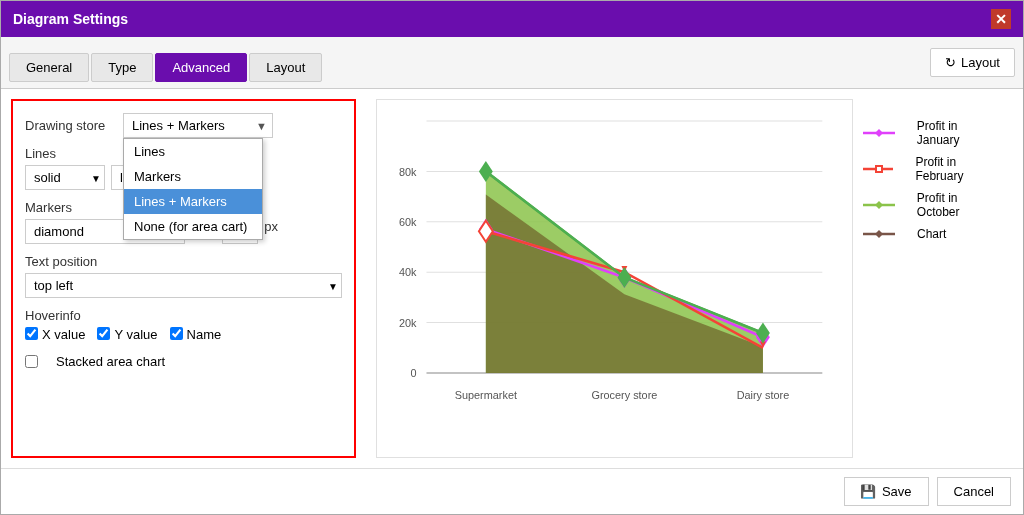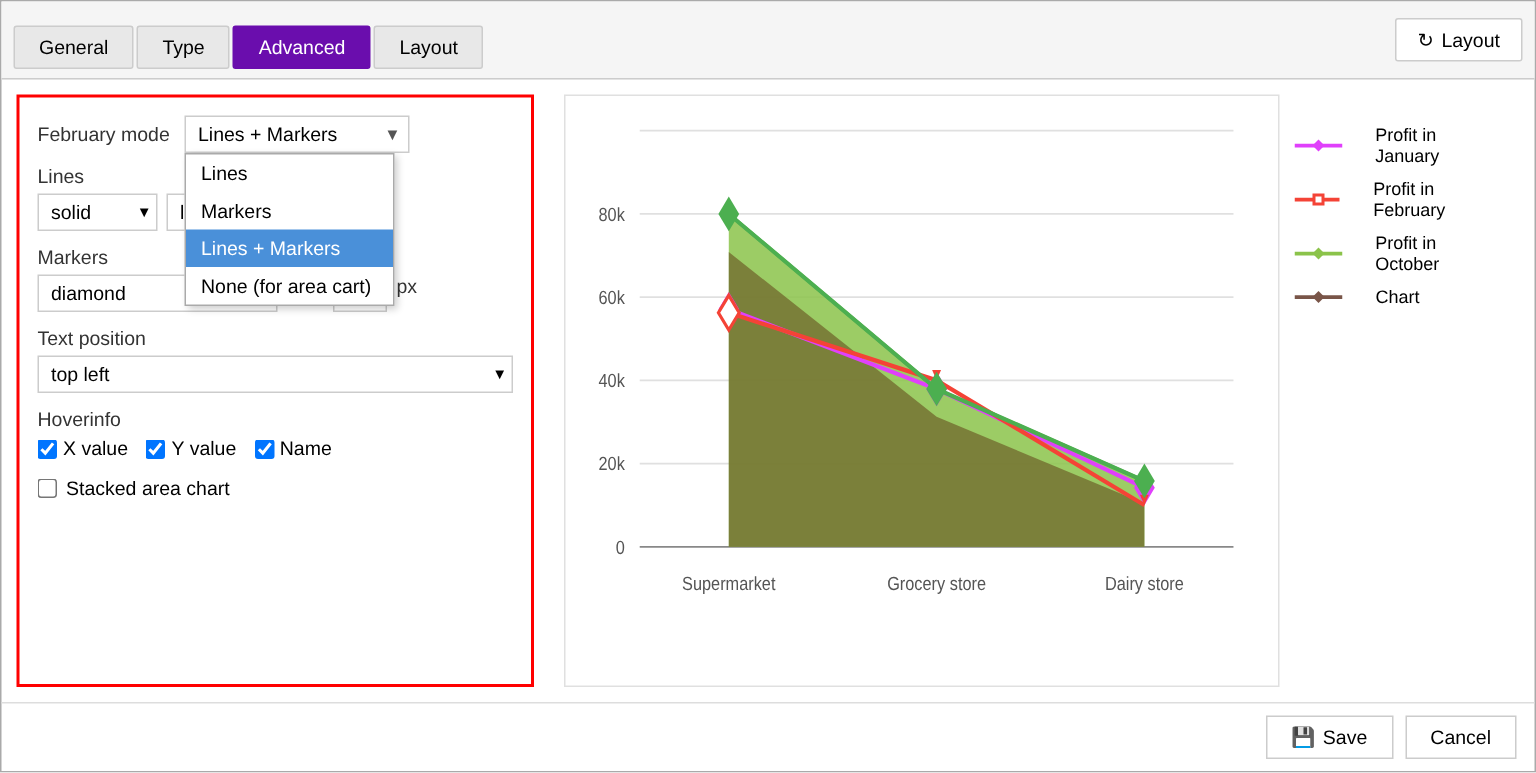--- a/index.html
+++ b/index.html
@@ -231,28 +231,28 @@
 
     .checkboxes-row {
       display: flex;
       align-items: center;
       gap: 12px;
       margin-top: 4px;
     }
 
     .checkbox-item {
       display: flex;
-      align-items: flex-end;
+      align-items: flex-start;
       gap: 4px;
     }
 
     .stacked-row {
       display: flex;
       align-items: center;
-      gap: 6px;
+      gap: 18px;
       margin-top: 12px;
     }
 
     .right-panel {
       flex: 1;
       display: flex;
       flex-direction: column;
       padding: 10px;
     }
 
@@ -321,40 +321,44 @@
     .select-wrapper-rel {
       position: relative;
       display: inline-block;
     }
   </style>
 </head>
 <body>
 
 <div class="dialog">
 
+  <div class="title-bar">
+    <span>Diagram Settings</span>
+    <button class="close-btn">✕</button>
+  </div>
 
   <div class="tabs-bar">
     <div class="tabs">
       <div class="tab">General</div>
       <div class="tab">Type</div>
       <div class="tab active">Advanced</div>
       <div class="tab">Layout</div>
     </div>
     <button class="refresh-btn">
       <span>↻</span>
       <span>Layout</span>
     </button>
   </div>
 
   <div class="content">
 
     <div class="left-panel">
 
       <div class="drawing-mode-row">
-        <span class="drawing-mode-label">February mode</span>
+        <span class="drawing-mode-label">Drawing store</span>
         <div class="drawing-mode-select-container" style="position:relative;">
           <div style="background:white; border:1px solid #ccc; padding:4px 24px 4px 8px; font-size:13px; cursor:pointer; width:150px; display:inline-block; position:relative;">Lines + Markers</div>
           <span class="dropdown-arrow">▼</span>
           
           <div class="dropdown-menu">
             <div class="dropdown-item">Lines</div>
             <div class="dropdown-item">Markers</div>
             <div class="dropdown-item selected">Lines + Markers</div>
             <div class="dropdown-item">None (for area cart)</div>
           </div>

